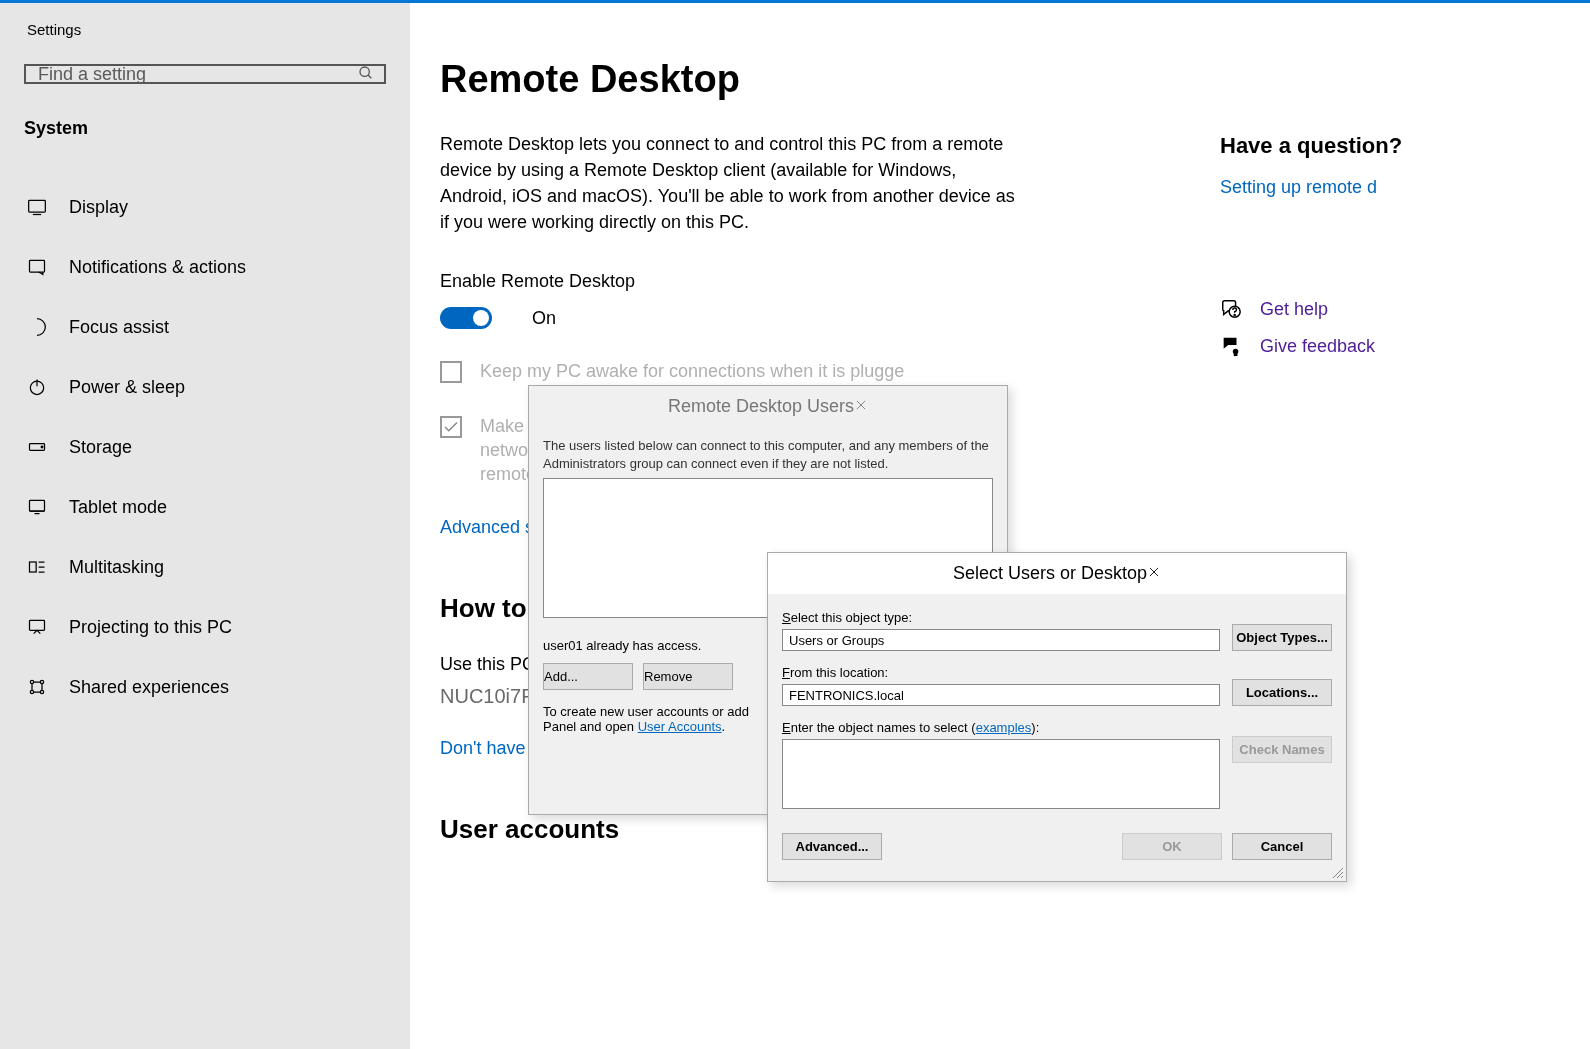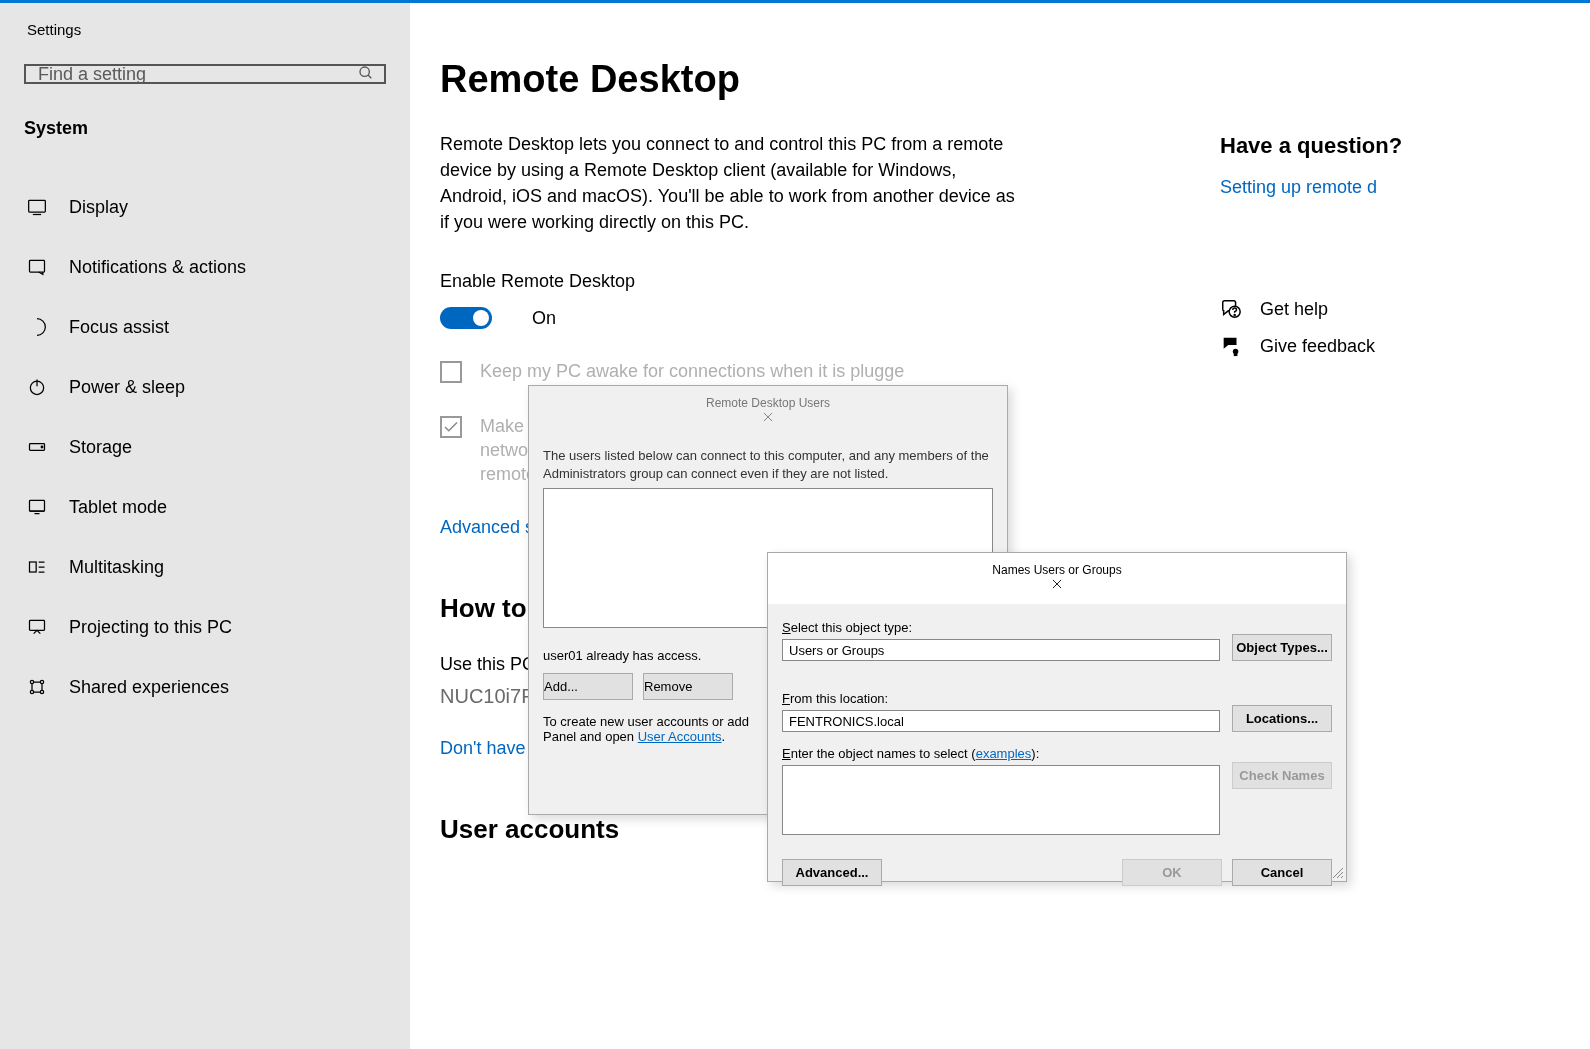--- a/index.html
+++ b/index.html
@@ -34,26 +34,26 @@
   .check-text{font-size:18px;line-height:1.35;}
   .link{color:#0067c0;font-size:18px;}
   .sec-h{font-size:26px;font-weight:600;padding-top:55px;}
   .pc-line{font-size:18px;padding-top:30px;}
   .pc-name{color:#6a6a6a;font-size:20px;padding-top:10px;}
   .link-row{padding-top:30px;}
   
   .rail{position:absolute;right:0;top:0;width:370px;padding-top:130px;padding-left:0;}
   .rail-h{font-size:22px;font-weight:600;padding-bottom:18px;}
   .rail-link{color:#0067c0;font-size:18px;display:block;}
-  .rail-ic-row{display:flex;align-items:center;gap:18px;padding-top:15px;font-size:18px;color:#000000;}
+  .rail-ic-row{display:flex;align-items:center;gap:18px;padding-top:15px;font-size:18px;color:#4c1d95;}
   .rail-ic-row .ic{width:22px;height:22px;color:#000;}
   .rail-sep{height:85px;}
   
   .dlg{position:absolute;background:#f0f0f0;border:1px solid #aaa;font-size:13px;box-shadow:4px 4px 10px rgba(0,0,0,0.15);}
-  .dlg-title{display:flex;justify-content:center;align-items:center;padding:10px 12px;background:#f0f0f0;color:#777;font-size:12px;flex-direction:column;}
+  .dlg-title{display:flex;justify-content:center;align-items:center;padding:10px 12px;background:#f0f0f0;color:#777;font-size:18px;}
   .dlg-title.active{color:#000;background:#fff;}
   .dlg-close{width:14px;height:14px;}
   .dlg-body{padding:10px 14px;}
   .dlg-desc{font-size:13px;line-height:1.35;color:#333;}
   .listbox{border:1px solid #888;background:#fff;height:140px;margin-top:6px;}
   .status-line{padding:20px 0 10px;}
   .btn{background:#e1e1e1;border:1px solid #aaa;padding:5px 0;font-size:13px;text-align:left;cursor:default;width:90px;display:inline-block;}
   .btn-row{display:flex;gap:10px;}
   .dlg1-bottom{padding-top:14px;font-size:13px;}
   .dlg1-bottom .lk{color:#0067c0;text-decoration:underline;}
@@ -257,34 +257,34 @@
     </div>
     <div class="dlg1-bottom">
       <span>To create new user accounts or add</span><br>
       <span>Panel and open </span><span class="lk">User Accounts</span>.
     </div>
   </div>
 </div>
 
 <div class="dlg" style="left:767px;top:552px;width:580px;height:330px;background:#f0f0f0;">
   <div class="dlg-title active">
-    <span>Names Users or Groups</span>
+    <span>Select Users or Desktop</span>
     <span><svg class="dlg-close" viewBox="0 0 24 24" stroke="#000" stroke-width="1.5">
           <path d="M5 5l14 14M19 5 5 19"></path>
         </svg></span>
   </div>
   <div class="dlg-body">
     <div class="row-flex">
       <div class="col">
         <div class="field-lab"><span class="ul">S</span>elect this object type:</div>
         <input class="txt-input" readonly="" value="Users or Groups" style="">
       </div>
       <span class="btn2"><span class="ul">O</span>bject Types...</span>
     </div>
-    <div class="row-flex" style="padding-top:24px;">
+    <div class="row-flex" style="padding-top:8px;">
       <div class="col">
         <div class="field-lab"><span class="ul">F</span>rom this location:</div>
         <input class="txt-input" readonly="" value="FENTRONICS.local" style="">
       </div>
       <span class="btn2"><span class="ul">L</span>ocations...</span>
     </div>
     <div class="row-flex" style="align-items:flex-start;padding-top:8px;">
       <div class="col">
         <div class="field-lab"><span class="ul">E</span>nter the object names to select (<span style="color:#0067c0;text-decoration:underline;">examples</span>):</div>
         <div class="big-box"></div>

